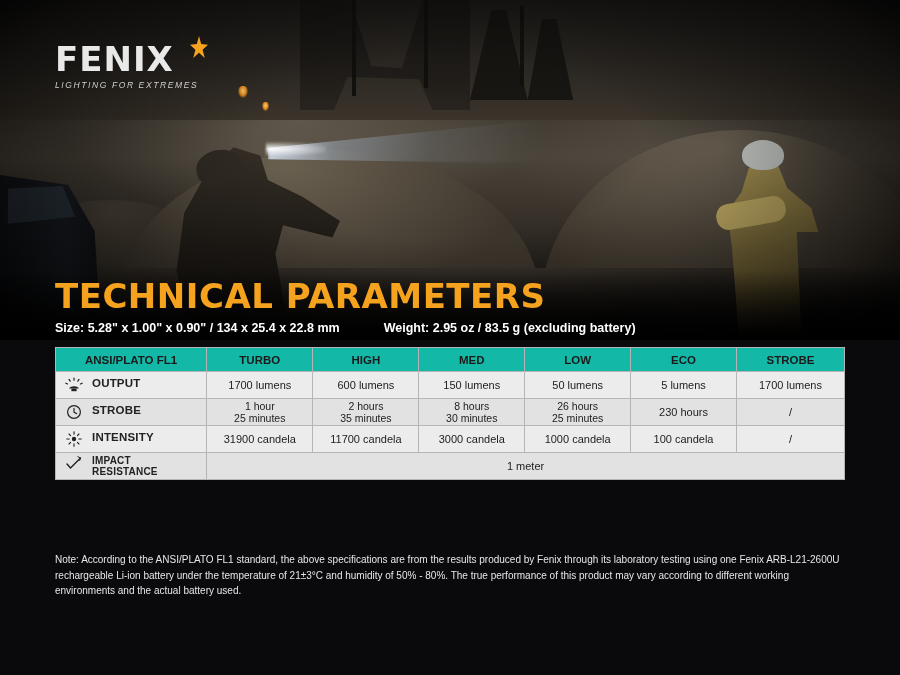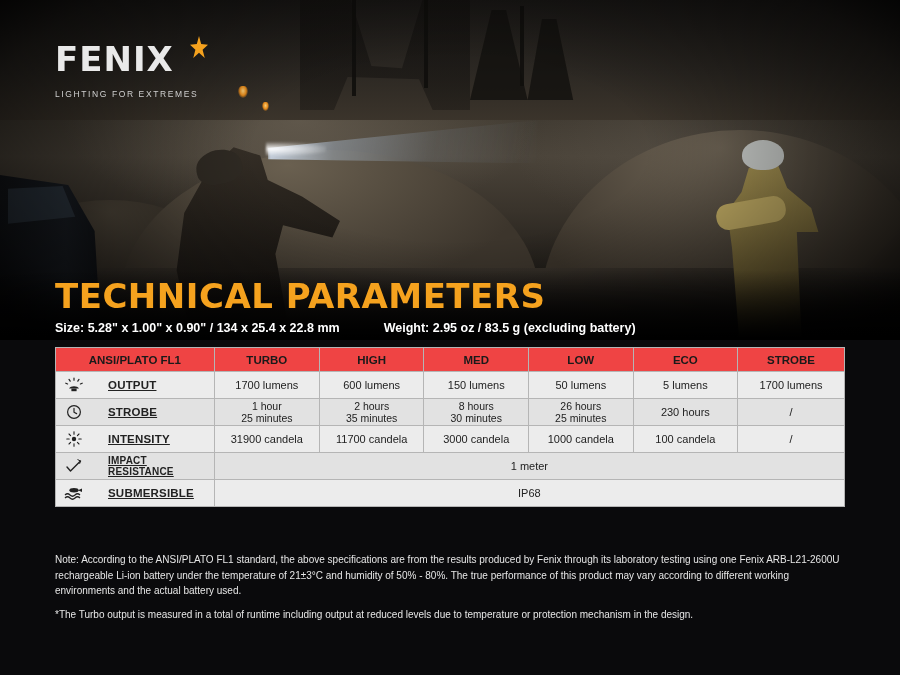--- a/index.html
+++ b/index.html
@@ -128,21 +128,21 @@
     font-family:"DejaVu Sans", sans-serif;
     font-weight:bold; font-size:34px; letter-spacing:1px;
     color:#e9e9e9; line-height:1;
   }
   .logo-star {
     position:absolute; left:135px; top:-6px; width:18px; height:22px;
     background:#f5a21e;
     clip-path: polygon(50% 0%, 62% 36%, 100% 40%, 70% 62%, 82% 100%, 50% 76%, 18% 100%, 30% 62%, 0 40%, 38% 36%);
   }
   .logo-tag {
-    font-size:8.5px; letter-spacing:1.6px; color:#cfcfcf; margin-top:13px;
+    font-size:8.5px; letter-spacing:1.6px; color:#cfcfcf; margin-top:4px;font-style:italic;
   }
 
   
   .title {
     position:absolute; left:55px; top:276px; z-index:6;
     font-family:"DejaVu Sans", sans-serif;
     font-weight:bold; font-size:34px; letter-spacing:0.5px;
     color:#f5a21e;
   }
 
@@ -160,32 +160,32 @@
   table {
     border-collapse: collapse; width:790px;
     font-size:11px; color:#222; background:#efefef;
   }
   th, td {
     border:1px solid #b5b5b5;
     text-align:center; vertical-align:middle;
     padding:0; height:27px;
   }
   thead th {
-    background:#ef4444; color:#1a1a1a; font-weight:bold;
+    background:#14b8a6; color:#1a1a1a; font-weight:bold;
     font-size:11.5px; height:24px;
   }
   thead th.first { text-align:center; }
   tbody td { background:#ececec; }
   tbody tr:nth-child(even) td { background:#e2e2e2; }
   td.rowhead {
     text-align:left; font-weight:bold; padding-left:8px; font-size:11.5px;
     white-space:nowrap;
   }
   td.two-line { line-height:1.18; font-size:10.5px; height:20px; }
-  .rh-inner { display:flex; align-items:center; gap:24px;text-decoration:underline; }
+  .rh-inner { display:flex; gap:8px; }
   .rh-icon { width:20px; height:16px; flex:0 0 20px; display:flex; align-items:center; justify-content:center; }
   .rh-label { font-weight:bold; letter-spacing:.2px; }
   .rh-label.small { font-size:10px; line-height:1.1; }
   col.c1 { width:165px; }
   col.cx { width:125px; }
 
   
   .notes {
     position:absolute; left:55px; top:552px; width:795px; z-index:6;
     color:#e6e6e6; font-size:10px; line-height:1.55;
@@ -350,38 +350,21 @@
                   <path d="M2 9 L5.5 13 L15.5 3" fill="none" stroke="#222" stroke-width="1.4" stroke-linecap="round" stroke-linejoin="round"></path>
                   <path d="M12.5 1.5 L15.5 3 L14.6 5.8" fill="none" stroke="#222" stroke-width="1"></path>
                 </svg>
               </span>
               <span class="rh-label small">IMPACT<br>RESISTANCE</span>
             </span>
           </td>
           <td colspan="6">1 meter</td>
         </tr>
 
-        <tr>
-          <td class="rowhead">
-            <span class="rh-inner">
-              <span class="rh-icon">
-                <svg width="20" height="14" viewBox="0 0 20 14">
-                  <path d="M1 9 Q3.5 6.5 6 9 T11 9 T16 9" fill="none" stroke="#222" stroke-width="1.2"></path>
-                  <path d="M1 12 Q3.5 9.5 6 12 T11 12 T16 12" fill="none" stroke="#222" stroke-width="1.2"></path>
-                  <ellipse cx="10" cy="4.2" rx="4.6" ry="2.2" fill="#222"></ellipse>
-                  <path d="M14 4.2 L18 2.4 L18 6 Z" fill="#222"></path>
-                </svg>
-              </span>
-              <span class="rh-label">SUBMERSIBLE</span>
-            </span>
-          </td>
-          <td colspan="6">IP68</td>
-        </tr>
       </tbody>
     </table>
   </div>
 
   <div class="notes">
     <p>Note: According to the ANSI/PLATO FL1 standard, the above specifications are from the results produced by Fenix through its laboratory testing using one Fenix ARB-L21-2600U rechargeable Li-ion battery under the temperature of 21±3°C and humidity of 50% - 80%. The true performance of this product may vary according to different working environments and the actual battery used.</p>
-    <p class="second">*The Turbo output is measured in a total of runtime including output at reduced levels due to temperature or protection mechanism in the design.</p>
   </div>
 
 </div>
 
 </body></html>

